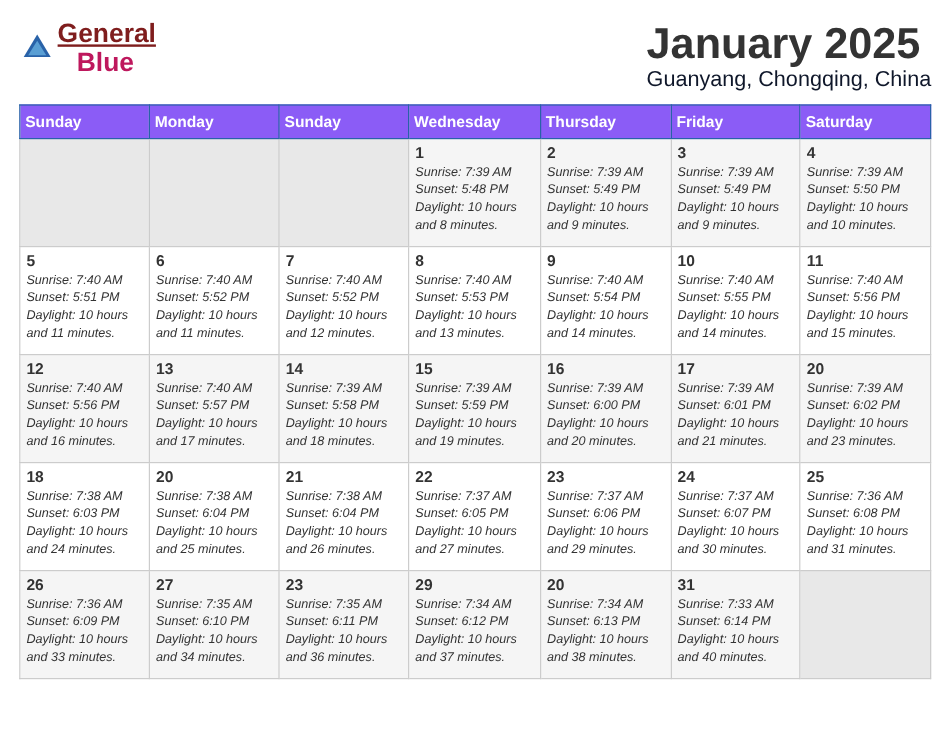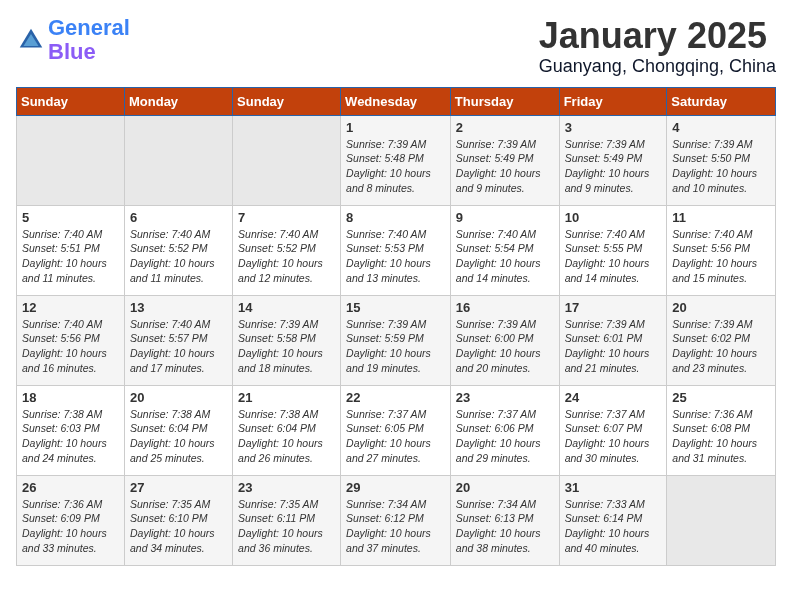--- a/index.html
+++ b/index.html
@@ -18,22 +18,22 @@
     }
     .logo {
       display: flex;
       align-items: center;
     }
     .logo-text {
       font-size: 22px;
       font-weight: bold;
       line-height: 1.1;
     }
-    .logo-general { color: #3b82f6; }
-    .logo-blue { color: #8b5cf6; }
+    .logo-general { color: #7f1d1d; text-decoration: underline; }
+    .logo-blue { color: #be185d; margin-left: 16px; }
     .logo-icon {
       width: 30px;
       height: 30px;
       margin-right: 2px;
     }
     .title-block {
       text-align: left;
     }
     .title-block h1 {
       font-size: 36px;
@@ -45,21 +45,21 @@
       font-size: 18px;
       font-weight: normal;
       color: #0f172a;
     }
     table {
       width: 100%;
       border-collapse: collapse;
       font-size: 11px;
     }
     thead tr {
-      background-color: #c2410c;
+      background-color: #8b5cf6;
       color: #fff;
     }
     thead th {
       padding: 6px 4px;
       text-align: left;
       font-size: 13px;
       font-weight: bold;
       border: 1px solid #2962a8;
     }
     tbody tr {

